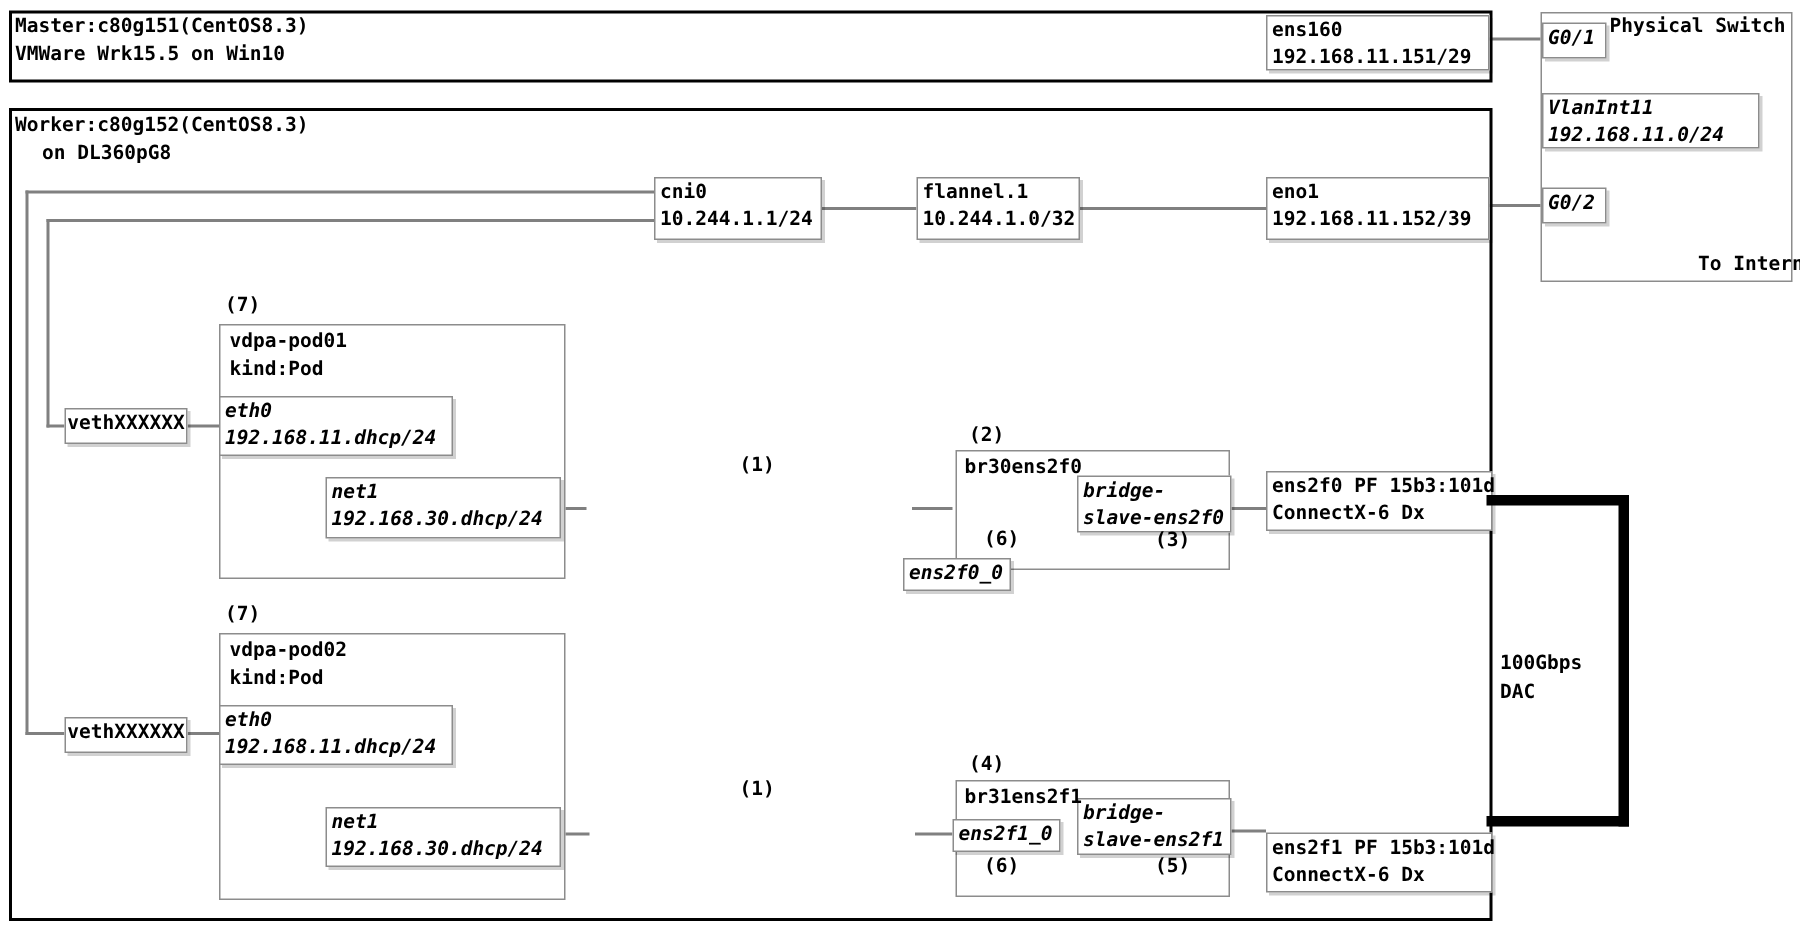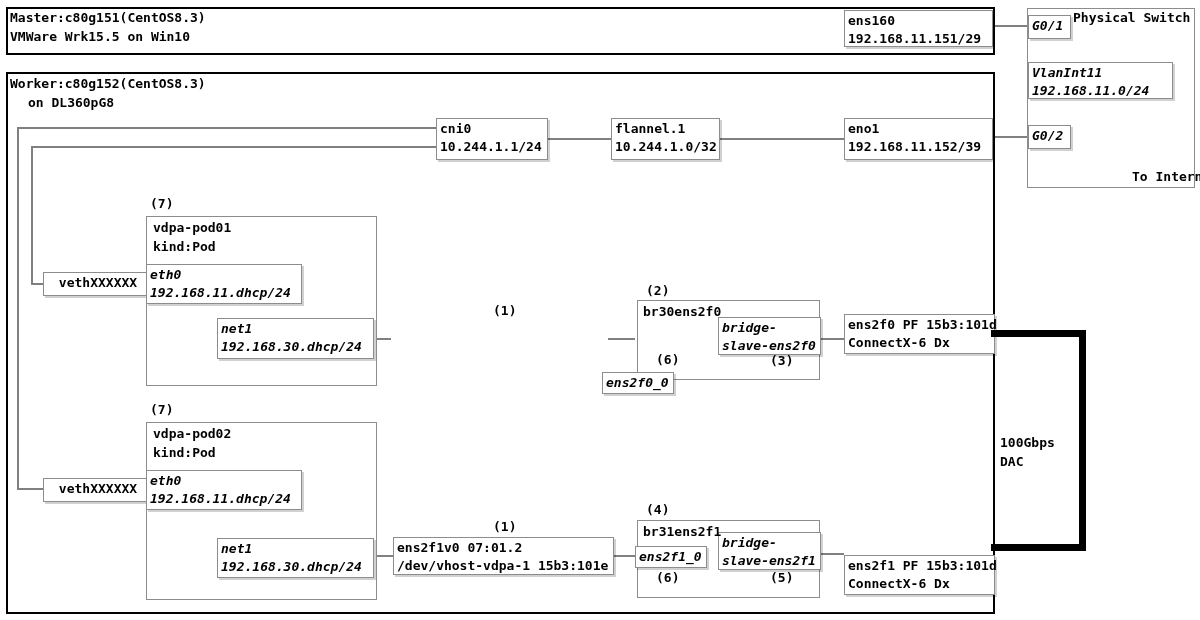--- a/index.html
+++ b/index.html
@@ -7,21 +7,21 @@
     position:relative;width:1200px;height:620px;background:#ffffff;overflow:hidden;
     font-family:"DejaVu Sans Mono","Liberation Mono",monospace;
     font-weight:bold;color:#000;font-size:13px;line-height:18px;
   }
   .outer{position:absolute;border:2px solid #000;background:transparent;z-index:2;}
   .box{position:absolute;border:1px solid #8c8c8c;background:#fff;box-shadow:2px 2px 0 rgba(0,0,0,0.18);z-index:3;padding:1px 3px;white-space:nowrap;}
   .plain{position:absolute;z-index:5;white-space:nowrap;}
   .hline{position:absolute;height:2px;background:#808080;z-index:1;}
   .vline{position:absolute;width:2px;background:#808080;z-index:1;}
   .dac{position:absolute;background:#000;z-index:4;}
-  .ctr{text-align:center;padding:1px 14px;}
+  .ctr{text-align:center;padding:1px 0;}
   .sub{z-index:4;font-style:italic;}
   svg.link{position:absolute;z-index:1;}
 </style>
 </head>
 <body>
 
 <div id="stage">
 
   <div class="outer" style="left:6px;top:7px;width:985px;height:44px;"></div>
   <div class="plain" style="left:10px;top:9px;">Master:c80g151(CentOS8.3)</div>
@@ -115,24 +115,20 @@
     <div>eth0</div>
     <div>192.168.11.dhcp/24</div>
   </div>
   <div class="box sub" style="left:217px;top:538px;width:149px;height:36px;">
     <div>net1</div>
     <div>192.168.30.dhcp/24</div>
   </div>
 
   <div class="plain" style="left:493px;top:302px;">(1)</div>
   <div class="plain" style="left:493px;top:518px;">(1)</div>
-  <div class="box" style="left:393px;top:537px;width:213px;height:34px;">
-    <div>ens2f1v0 07:01.2</div>
-    <div>/dev/vhost-vdpa-1 15b3:101e</div>
-  </div>
 
   <div class="plain" style="left:646px;top:282px;">(2)</div>
   <div class="box" style="left:637px;top:300px;width:175px;height:76px;box-shadow:none;"></div>
   <div class="plain" style="left:643px;top:303px;">br30ens2f0</div>
   <div class="box sub" style="left:602px;top:328px;width:64px;height:18px;margin-top:44px;">
     <div>ens2f0_0</div>
   </div>
   <div class="plain" style="left:656px;top:351px;">(6)</div>
   <div class="box sub" style="left:718px;top:317px;width:95px;height:34px;">
     <div>bridge-</div>

